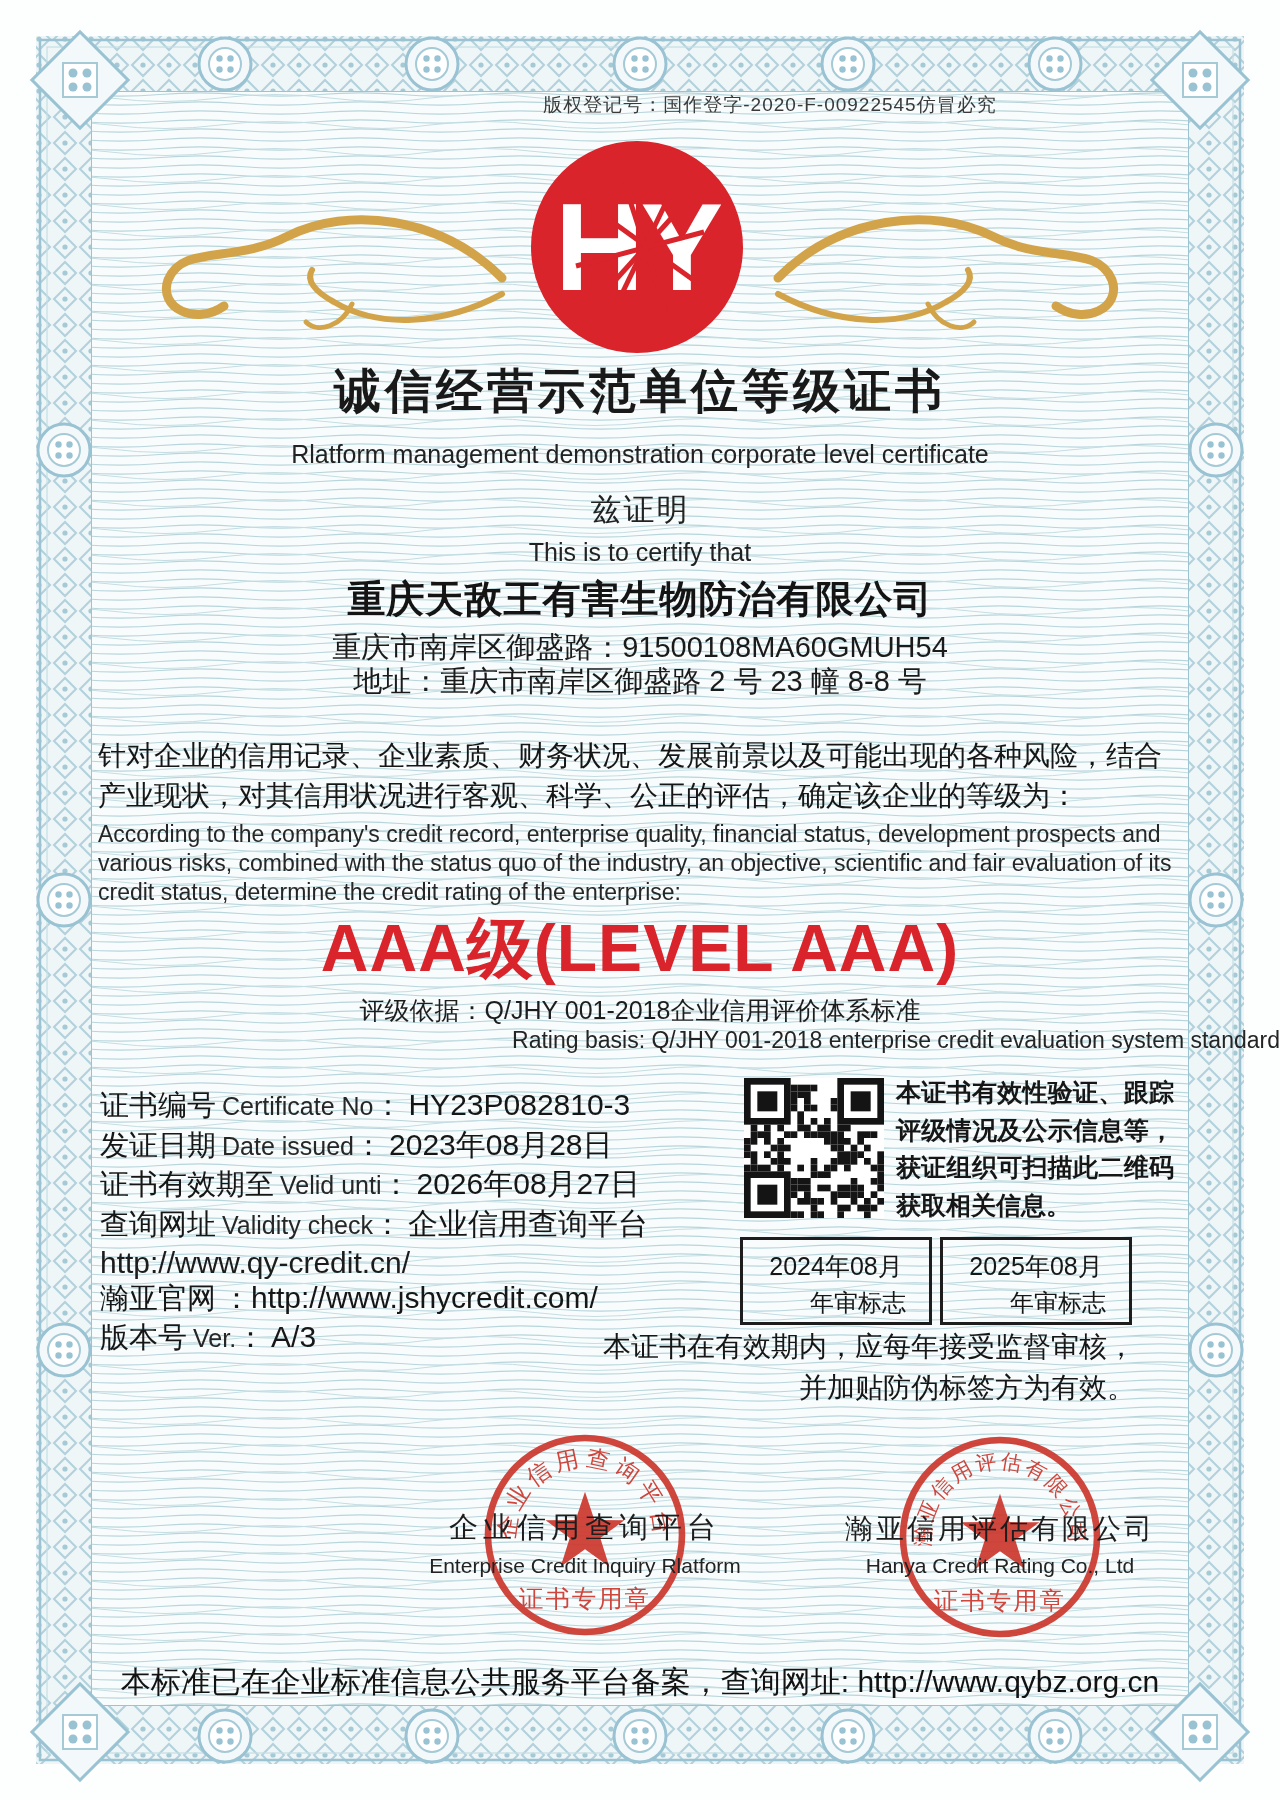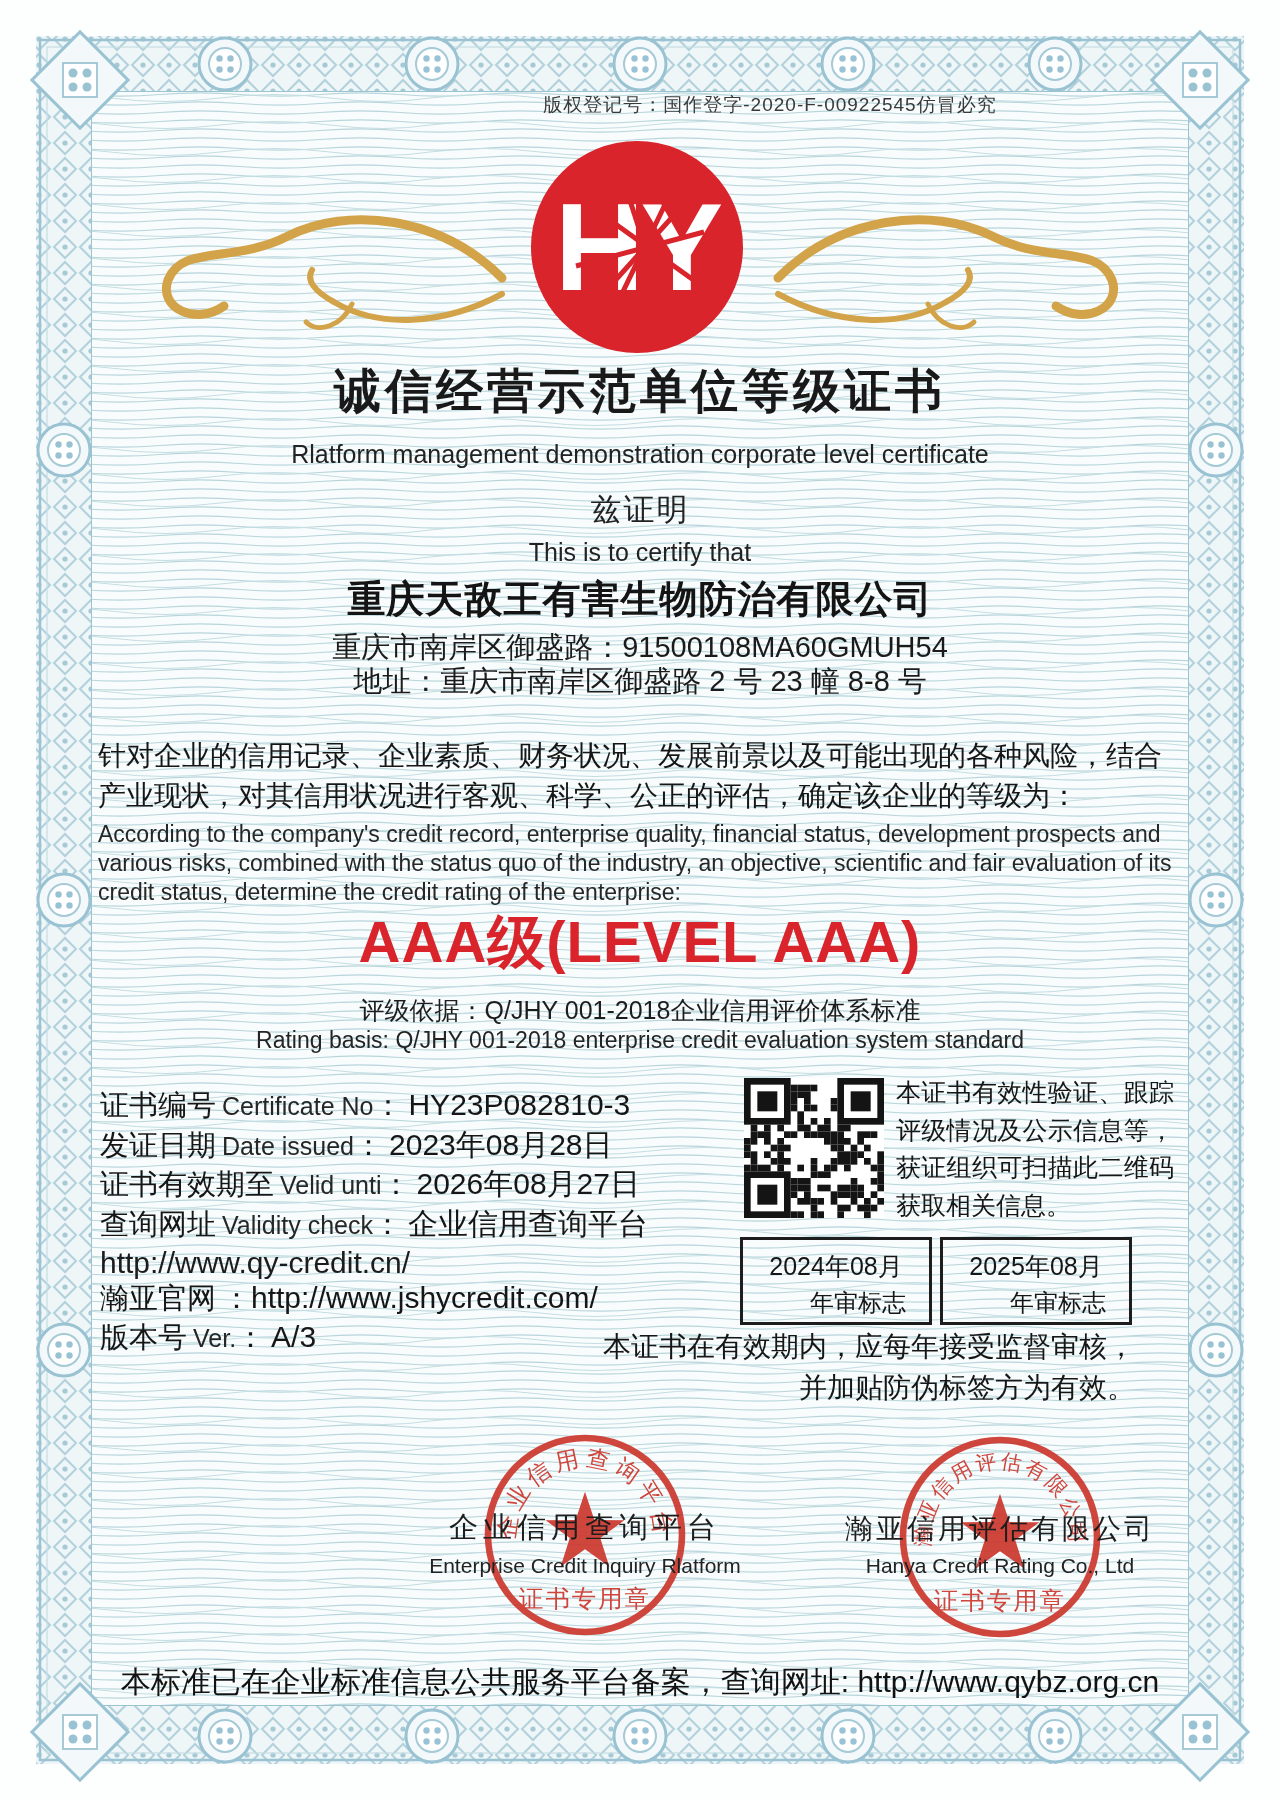--- a/index.html
+++ b/index.html
@@ -17,30 +17,30 @@
   .title{top:360px;font-size:47px;font-weight:700;letter-spacing:4px;color:#191919;}
   .title-en{top:440px;font-size:25px;color:#222;}
   .certify-zh{top:489px;font-size:31px;color:#222;letter-spacing:2px;}
   .certify-en{top:538px;font-size:25px;color:#222;}
   .company{top:574px;font-size:38px;font-weight:700;letter-spacing:1px;color:#141414;}
   .credit-line{top:628px;font-size:29px;color:#1b1b1b;}
   .addr-line{top:662px;font-size:29px;color:#1b1b1b;}
   .para{left:98px;top:736px;width:1086px;}
   .para .zh{font-size:28px;line-height:40px;color:#161616;text-align:left;}
   .para .en{margin-top:4px;font-size:23px;line-height:29px;color:#262626;text-align:left;}
-  .rating{top:904px;font-size:58px;font-weight:800;letter-spacing:1px;}
+  .rating{top:904px;font-size:66px;font-weight:800;letter-spacing:1px;}
   .basis-zh{top:994px;font-size:25px;color:#1d1d1d;}
-  .basis-en{top:1027px;font-size:23px;color:#242424;}
+  .basis-en{top:1027px;font-size:23px;color:#242424;text-align:right;}
   .details{left:100px;top:1088px;width:620px;}
   .detail-line{line-height:34.5px;white-space:nowrap;}
   .detail-line .zh{font-size:29px;color:#161616;margin-right:6px;}
   .detail-line .en{font-size:25px;color:#262626;}
   .detail-line .val{font-size:30px;color:#161616;}
   .qr{left:744px;top:1078px;width:140px;height:140px;background:#fff;}
-  .qr-note{left:896px;top:1074px;width:278px;font-size:25px;line-height:37.5px;color:#161616;text-align:justify;}
+  .qr-note{left:896px;top:1074px;width:278px;font-size:25px;line-height:37.5px;color:#161616;text-align:justify;font-weight:bold;}
   .year-box{top:1237px;height:82px;border:3px solid #1d1d1d;text-align:center;}
   .year-box.b1{left:740px;width:186px;}
   .year-box.b2{left:940px;width:186px;}
   .year-box .period{margin-top:10px;font-size:25px;color:#161616;}
   .year-box .mark{margin-top:4px;font-size:24px;color:#161616;margin-left:44px;}
   .validity-note{left:600px;top:1326px;width:535px;text-align:right;font-size:28px;line-height:41px;color:#161616;}
   .seal{position:absolute;width:226px;height:226px;opacity:.92;}
   .seal.sl{left:472px;top:1422px;}
   .seal.sr{left:887px;top:1424px;}
   .seal text{font-family:"Liberation Sans", sans-serif;}

